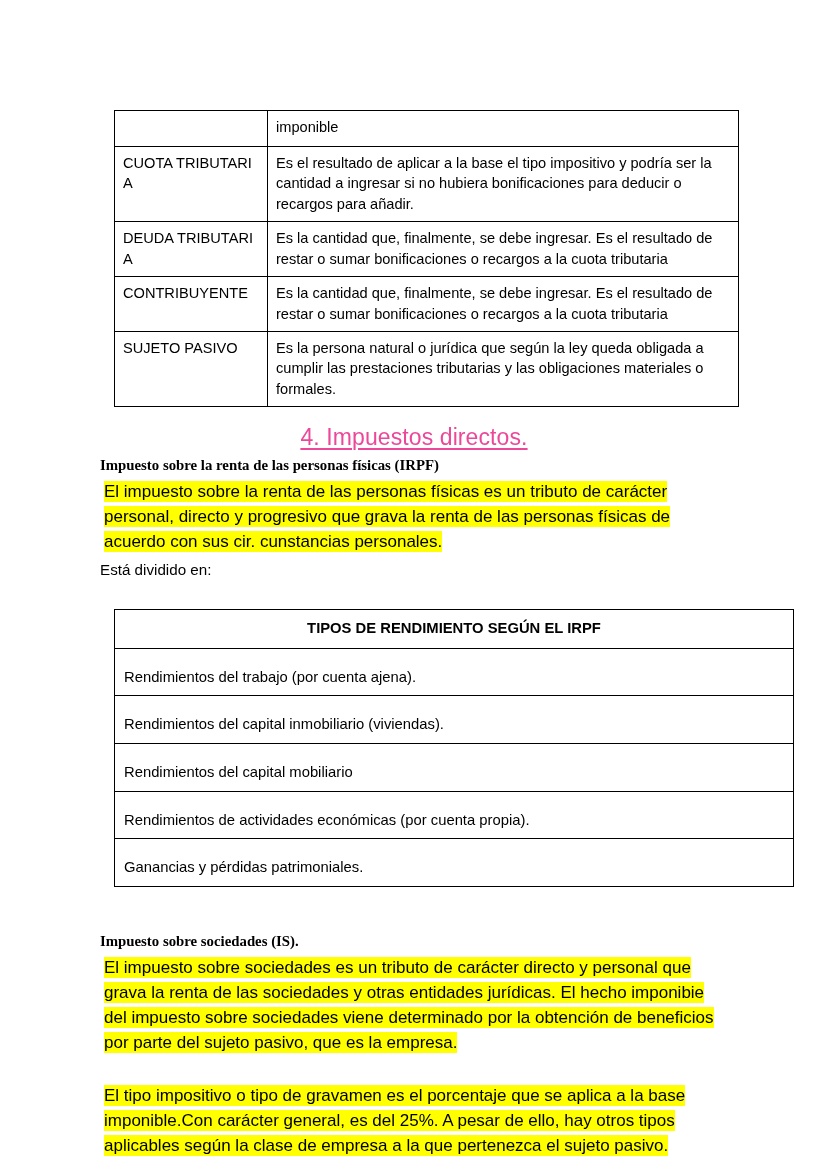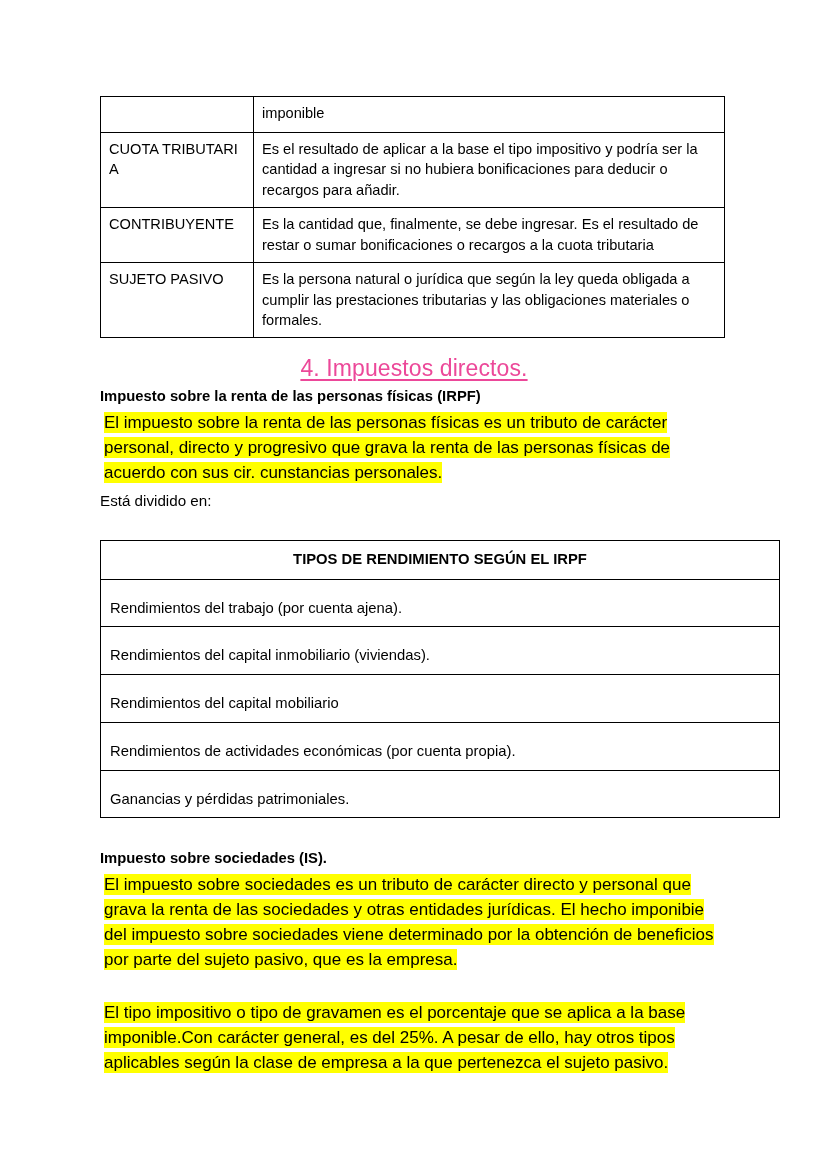--- a/index.html
+++ b/index.html
@@ -25,21 +25,21 @@
     left: 100px;
     top: 96px;
     width: 628px;
   }
 
   
   table.doc-table {
     border-collapse: collapse;
     table-layout: fixed;
     width: 624px;
-    margin: 0;
+    margin: 14px;
   }
   table.doc-table td,
   table.doc-table th {
     border: 1.4px solid #000000;
     vertical-align: top;
     padding: 6px 8px 7px 8px;
     font-size: 14.6px;
     line-height: 1.40;
     font-weight: normal;
     text-align: left;
@@ -78,20 +78,21 @@
   .section-title span.underlined {
     text-decoration: underline;
     text-underline-offset: 3px;
     text-decoration-thickness: 1.6px;
   }
   .subhead {
     font-size: 14.8px;
     font-weight: bold;
     line-height: 1.42;
     margin: 2px 0 0 0;
+    font-family: Liberation Serif, serif;
   }
   p.body-text {
     font-size: 15.2px;
     line-height: 1.46;
     margin: 0;
     font-weight: normal;
   }
   p.hl {
     font-size: 17px;
     line-height: 1.46;
@@ -118,20 +119,24 @@
           <col class="c2">
         </colgroup>
       <tbody>
         <tr class="empty-row">
           <td class="term"></td>
           <td class="def">imponible</td>
         </tr>
         <tr>
           <td class="term">CUOTA TRIBUTARIA</td>
           <td class="def">Es el resultado de aplicar a la base el tipo impositivo y podría ser la cantidad a ingresar si no hubiera bonificaciones para deducir o recargos para añadir.</td>
+        </tr>
+        <tr>
+          <td class="term">DEUDA TRIBUTARIA</td>
+          <td class="def">Es la cantidad que, finalmente, se debe ingresar. Es el resultado de restar o sumar bonificaciones o recargos a la cuota tributaria</td>
         </tr>
         <tr>
           <td class="term">CONTRIBUYENTE</td>
           <td class="def">Es la cantidad que, finalmente, se debe ingresar. Es el resultado de restar o sumar bonificaciones o recargos a la cuota tributaria</td>
         </tr>
         <tr>
           <td class="term">SUJETO PASIVO</td>
           <td class="def">Es la persona natural o jurídica que según la ley queda obligada a cumplir las prestaciones tributarias y las obligaciones materiales o formales.</td>
         </tr>
       </tbody>

